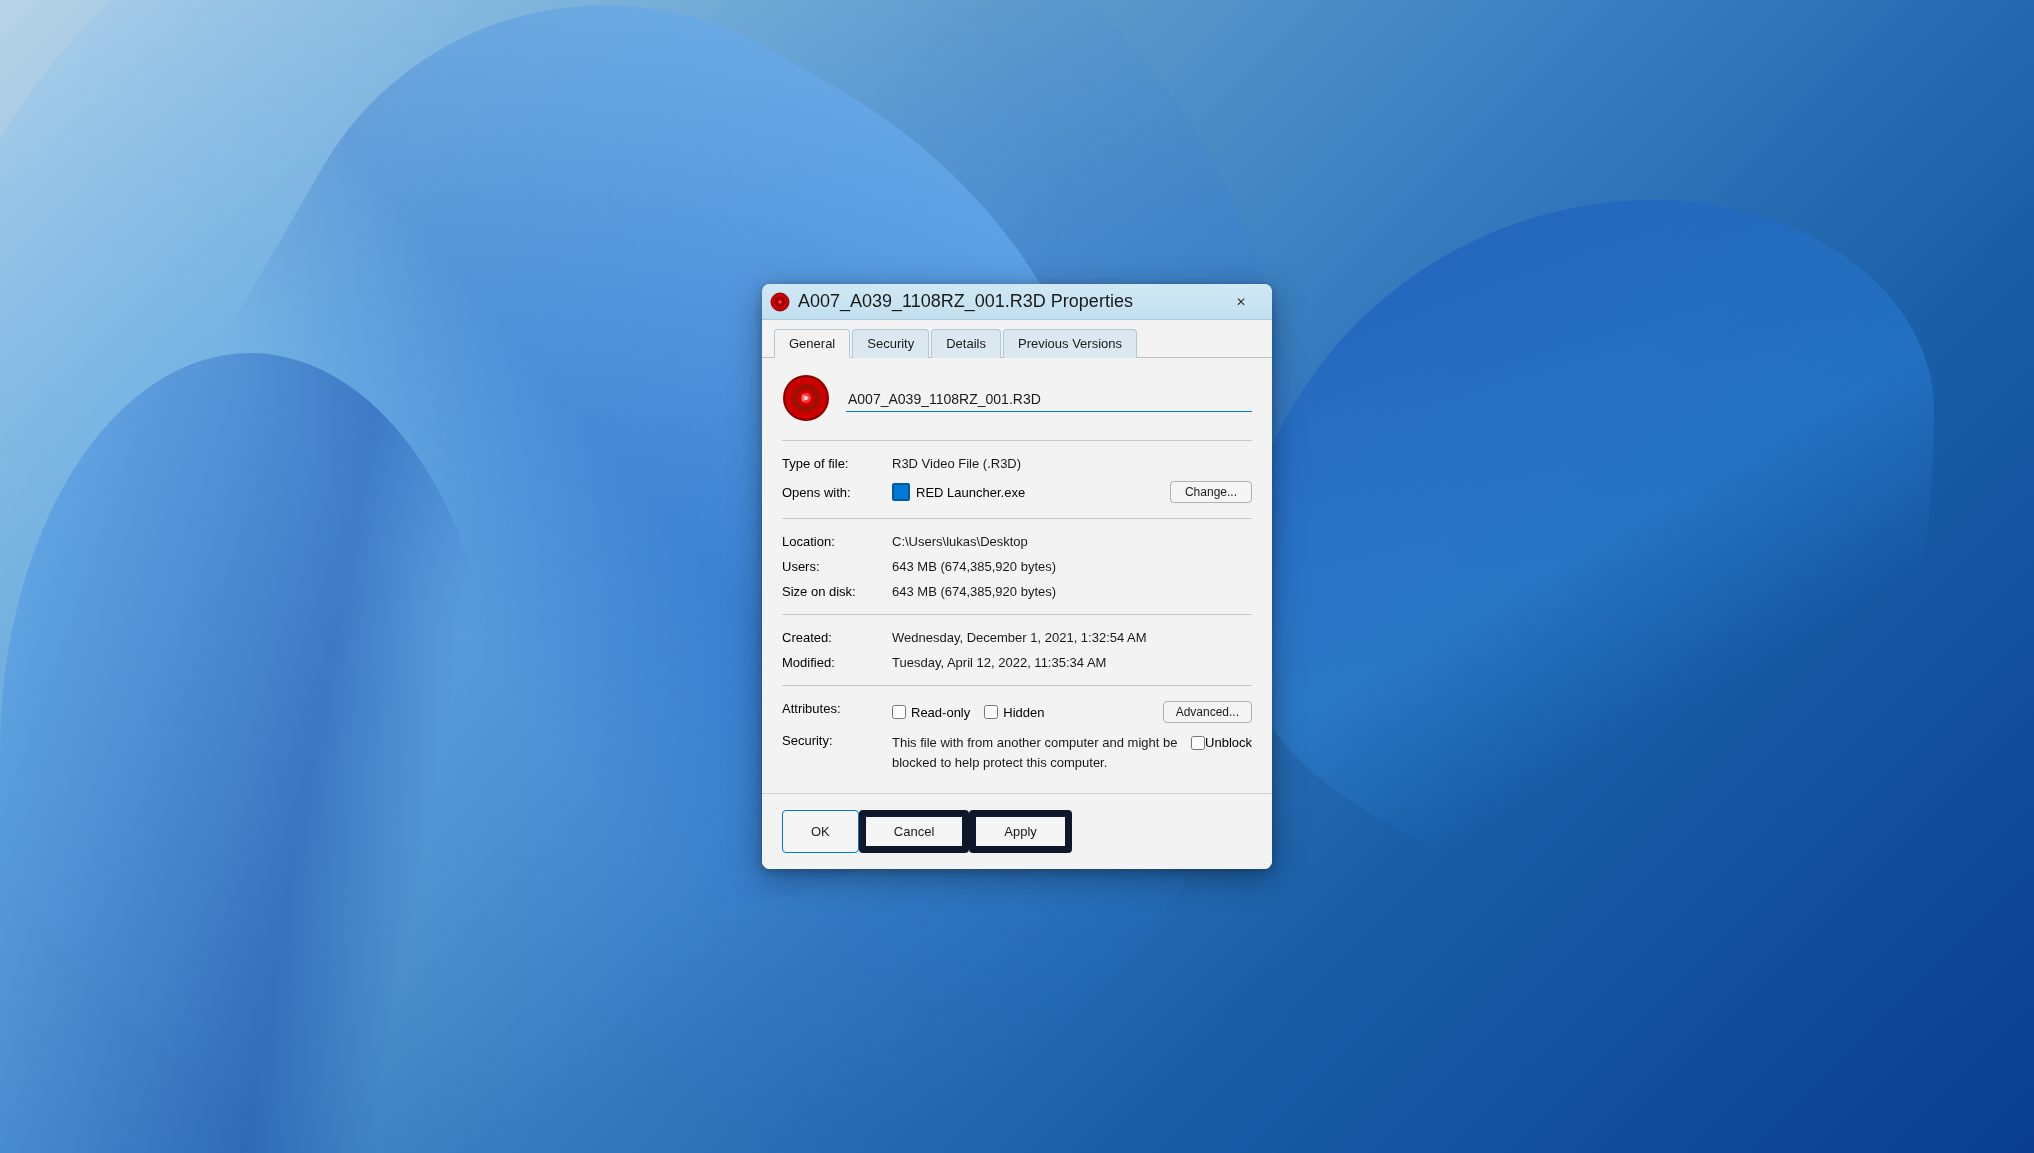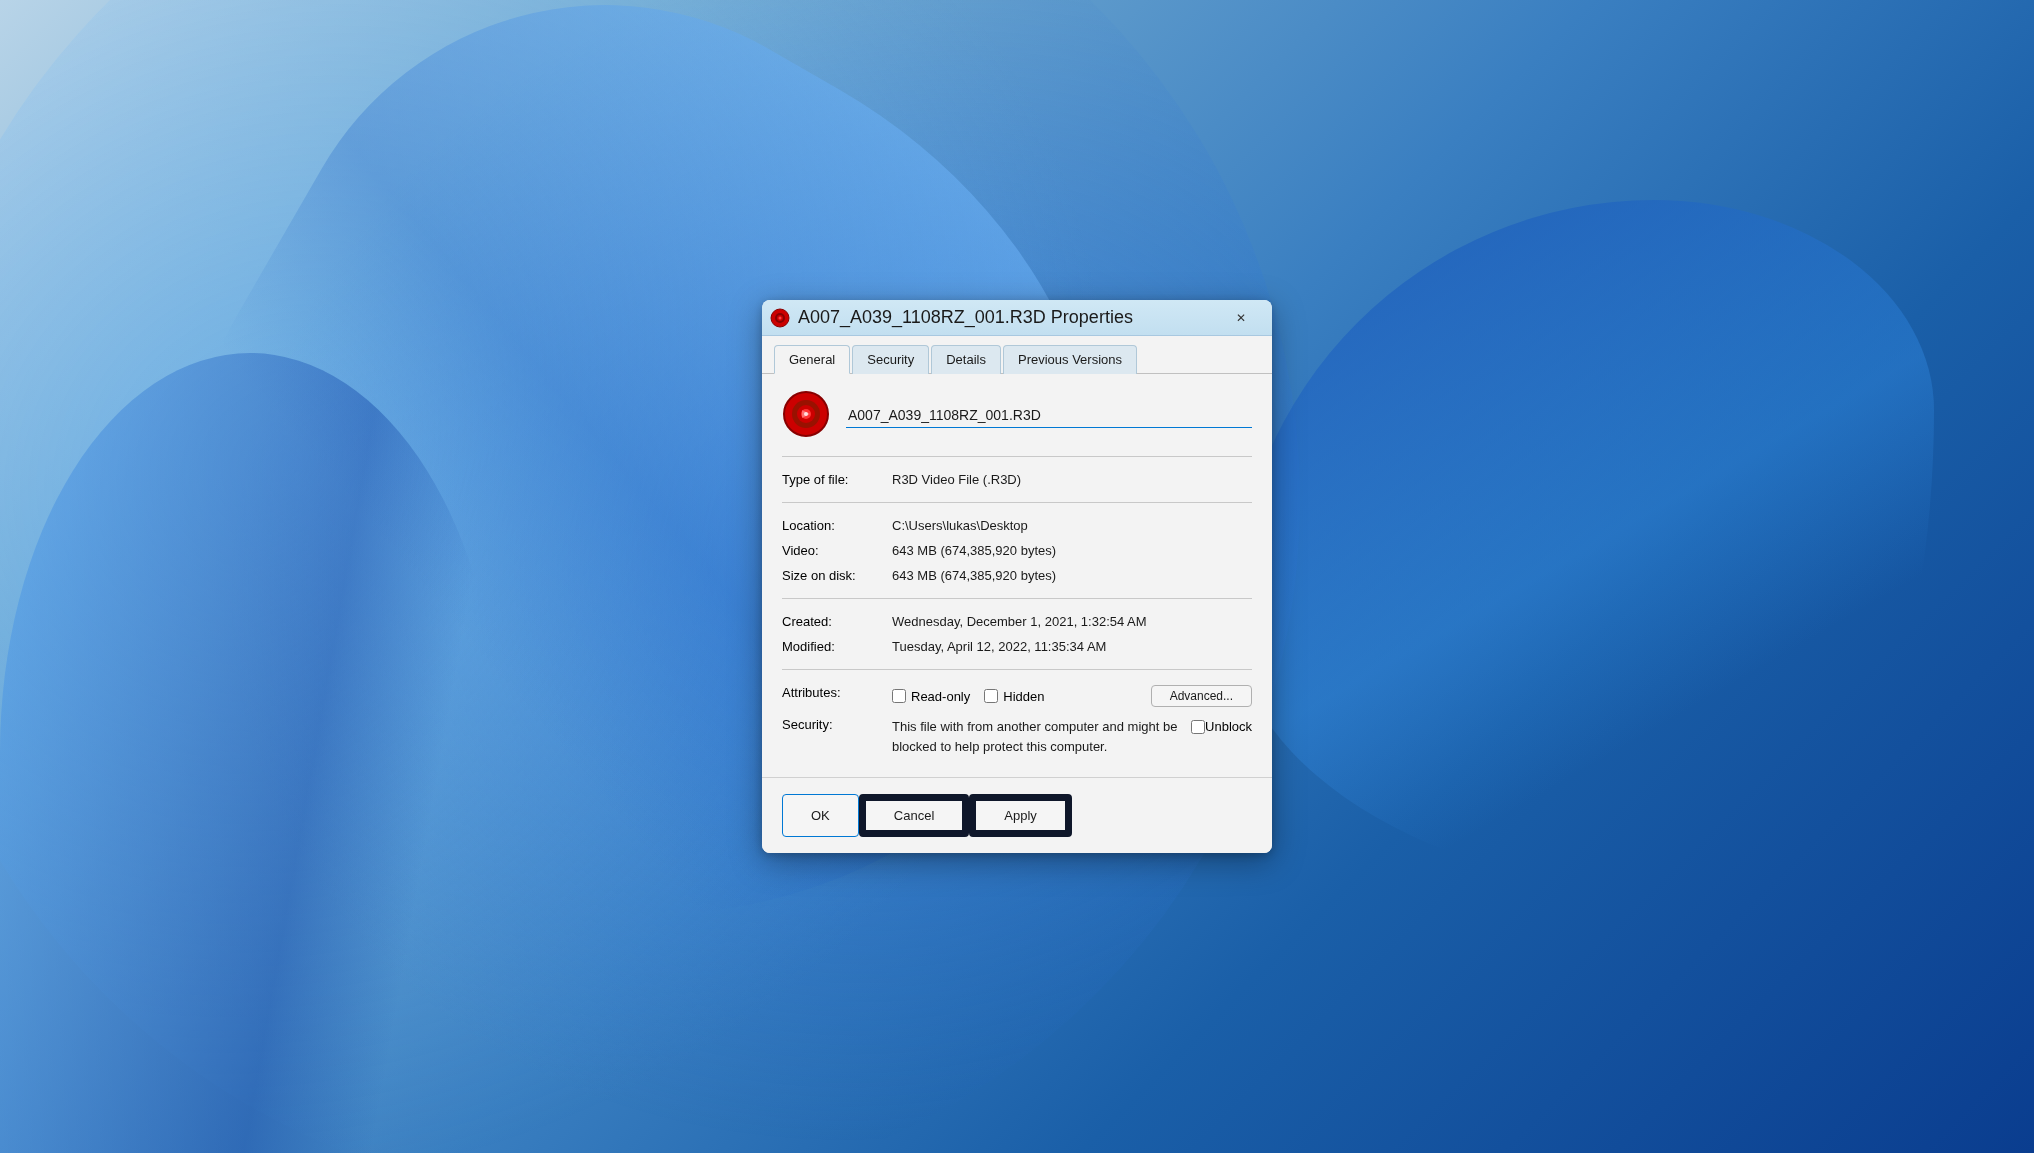--- a/index.html
+++ b/index.html
@@ -251,21 +251,21 @@
     }
 
     .checkbox-label input[type="checkbox"] {
       width: 14px;
       height: 14px;
       cursor: pointer;
     }
 
     .advanced-btn {
       margin-left: auto;
-      padding: 3px 18px;
+      padding: 3px 12px;
       background: #f5f5f5;
       border: 1px solid #b0b0b0;
       border-radius: 4px;
       font-size: 12px;
       cursor: pointer;
       color: #1a1a1a;
       font-family: 'Segoe UI', Tahoma, Geneva, Verdana, sans-serif;
     }
 
     
@@ -377,30 +377,38 @@
         <input class="file-name-input" type="text" value="A007_A039_1108RZ_001.R3D" style="">
       </div>
 
       <hr class="separator">
 
       <div class="prop-row">
         <span class="prop-label">Type of file:</span>
         <span class="prop-value">R3D Video File (.R3D)</span>
       </div>
 
+      <div class="prop-row opens-with-row">
+        <span class="prop-label">Opens with:</span>
+        <div class="opens-with-app">
+          <div class="app-icon"></div>
+          <span>RED Launcher.exe</span>
+        </div>
+        <button class="change-btn">Change...</button>
+      </div>
 
       <hr class="separator">
 
       <div class="prop-row">
         <span class="prop-label">Location:</span>
         <span class="prop-value">C:\Users\lukas\Desktop</span>
       </div>
 
       <div class="prop-row">
-        <span class="prop-label">Video:</span>
+        <span class="prop-label">Users:</span>
         <span class="prop-value">643 MB (674,385,920 bytes)</span>
       </div>
 
       <div class="prop-row">
         <span class="prop-label">Size on disk:</span>
         <span class="prop-value">643 MB (674,385,920 bytes)</span>
       </div>
 
       <hr class="separator">
 

